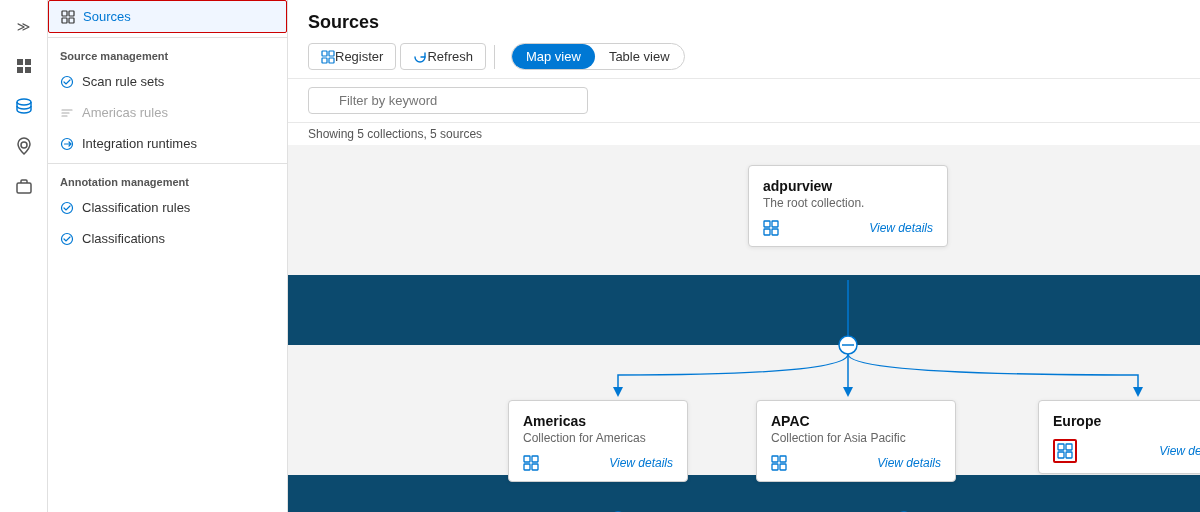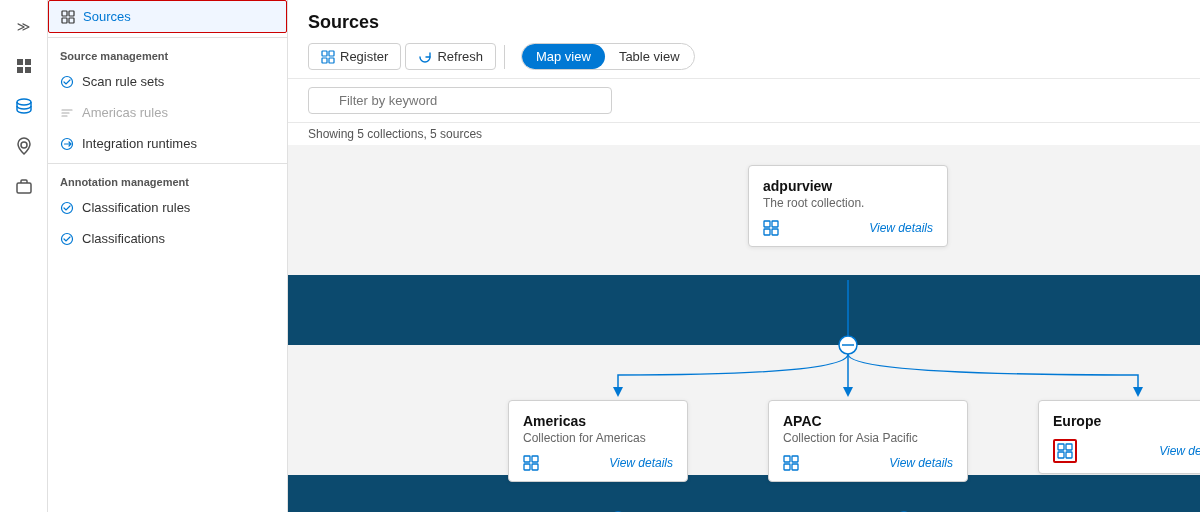--- a/index.html
+++ b/index.html
@@ -84,21 +84,20 @@
       margin-bottom: 10px;
     }
     .toolbar {
       display: flex;
       align-items: center;
       gap: 4px;
     }
     .btn {
       display: flex;
       align-items: center;
-      gap: 5px;
       padding: 5px 12px;
       border: 1px solid #d0d0d0;
       background: #fff;
       border-radius: 4px;
       cursor: pointer;
       font-size: 13px;
       color: #333;
     }
     .btn.view-toggle {
       border: none;
@@ -133,21 +132,21 @@
       border-bottom: 1px solid #e8e8e8;
       display: flex;
       align-items: center;
       gap: 8px;
     }
     .filter-input {
       border: 1px solid #d0d0d0;
       border-radius: 4px;
       padding: 5px 10px 5px 30px;
       font-size: 13px;
-      width: 304px;
+      width: 280px;
       outline: none;
       color: #555;
       position: relative;
     }
     .filter-wrapper {
       position: relative;
       display: inline-block;
     }
     .filter-icon {
       position: absolute;
@@ -435,21 +434,21 @@
     </div>
 
     <div style="position:absolute;left:320px;top:365px;">
       <svg width="20" height="20" viewBox="0 0 20 20">
           <circle cx="10" cy="10" r="8" fill="#fff" stroke="#0078d4" stroke-width="1.5"></circle>
           <line x1="10" y1="6" x2="10" y2="14" stroke="#0078d4" stroke-width="1.5"></line>
           <line x1="6" y1="10" x2="14" y2="10" stroke="#0078d4" stroke-width="1.5"></line>
         </svg>
     </div>
 
-    <div class="collection-card" style="left:480px;top:255px;min-width:200px;">
+    <div class="collection-card" style="left:468px;top:255px;min-width:200px;">
       <div class="card-title">APAC</div>
       <div class="card-subtitle">Collection for Asia Pacific</div>
       <div class="card-footer">
         <span class="grid-icon">
           <svg width="16" height="16" viewBox="0 0 16 16" fill="none">
               <rect x="1" y="1" width="6" height="6" rx="0.5" stroke="#0078d4" stroke-width="1.3" fill="none"></rect>
               <rect x="9" y="1" width="6" height="6" rx="0.5" stroke="#0078d4" stroke-width="1.3" fill="none"></rect>
               <rect x="1" y="9" width="6" height="6" rx="0.5" stroke="#0078d4" stroke-width="1.3" fill="none"></rect>
               <rect x="9" y="9" width="6" height="6" rx="0.5" stroke="#0078d4" stroke-width="1.3" fill="none"></rect>
             </svg>

